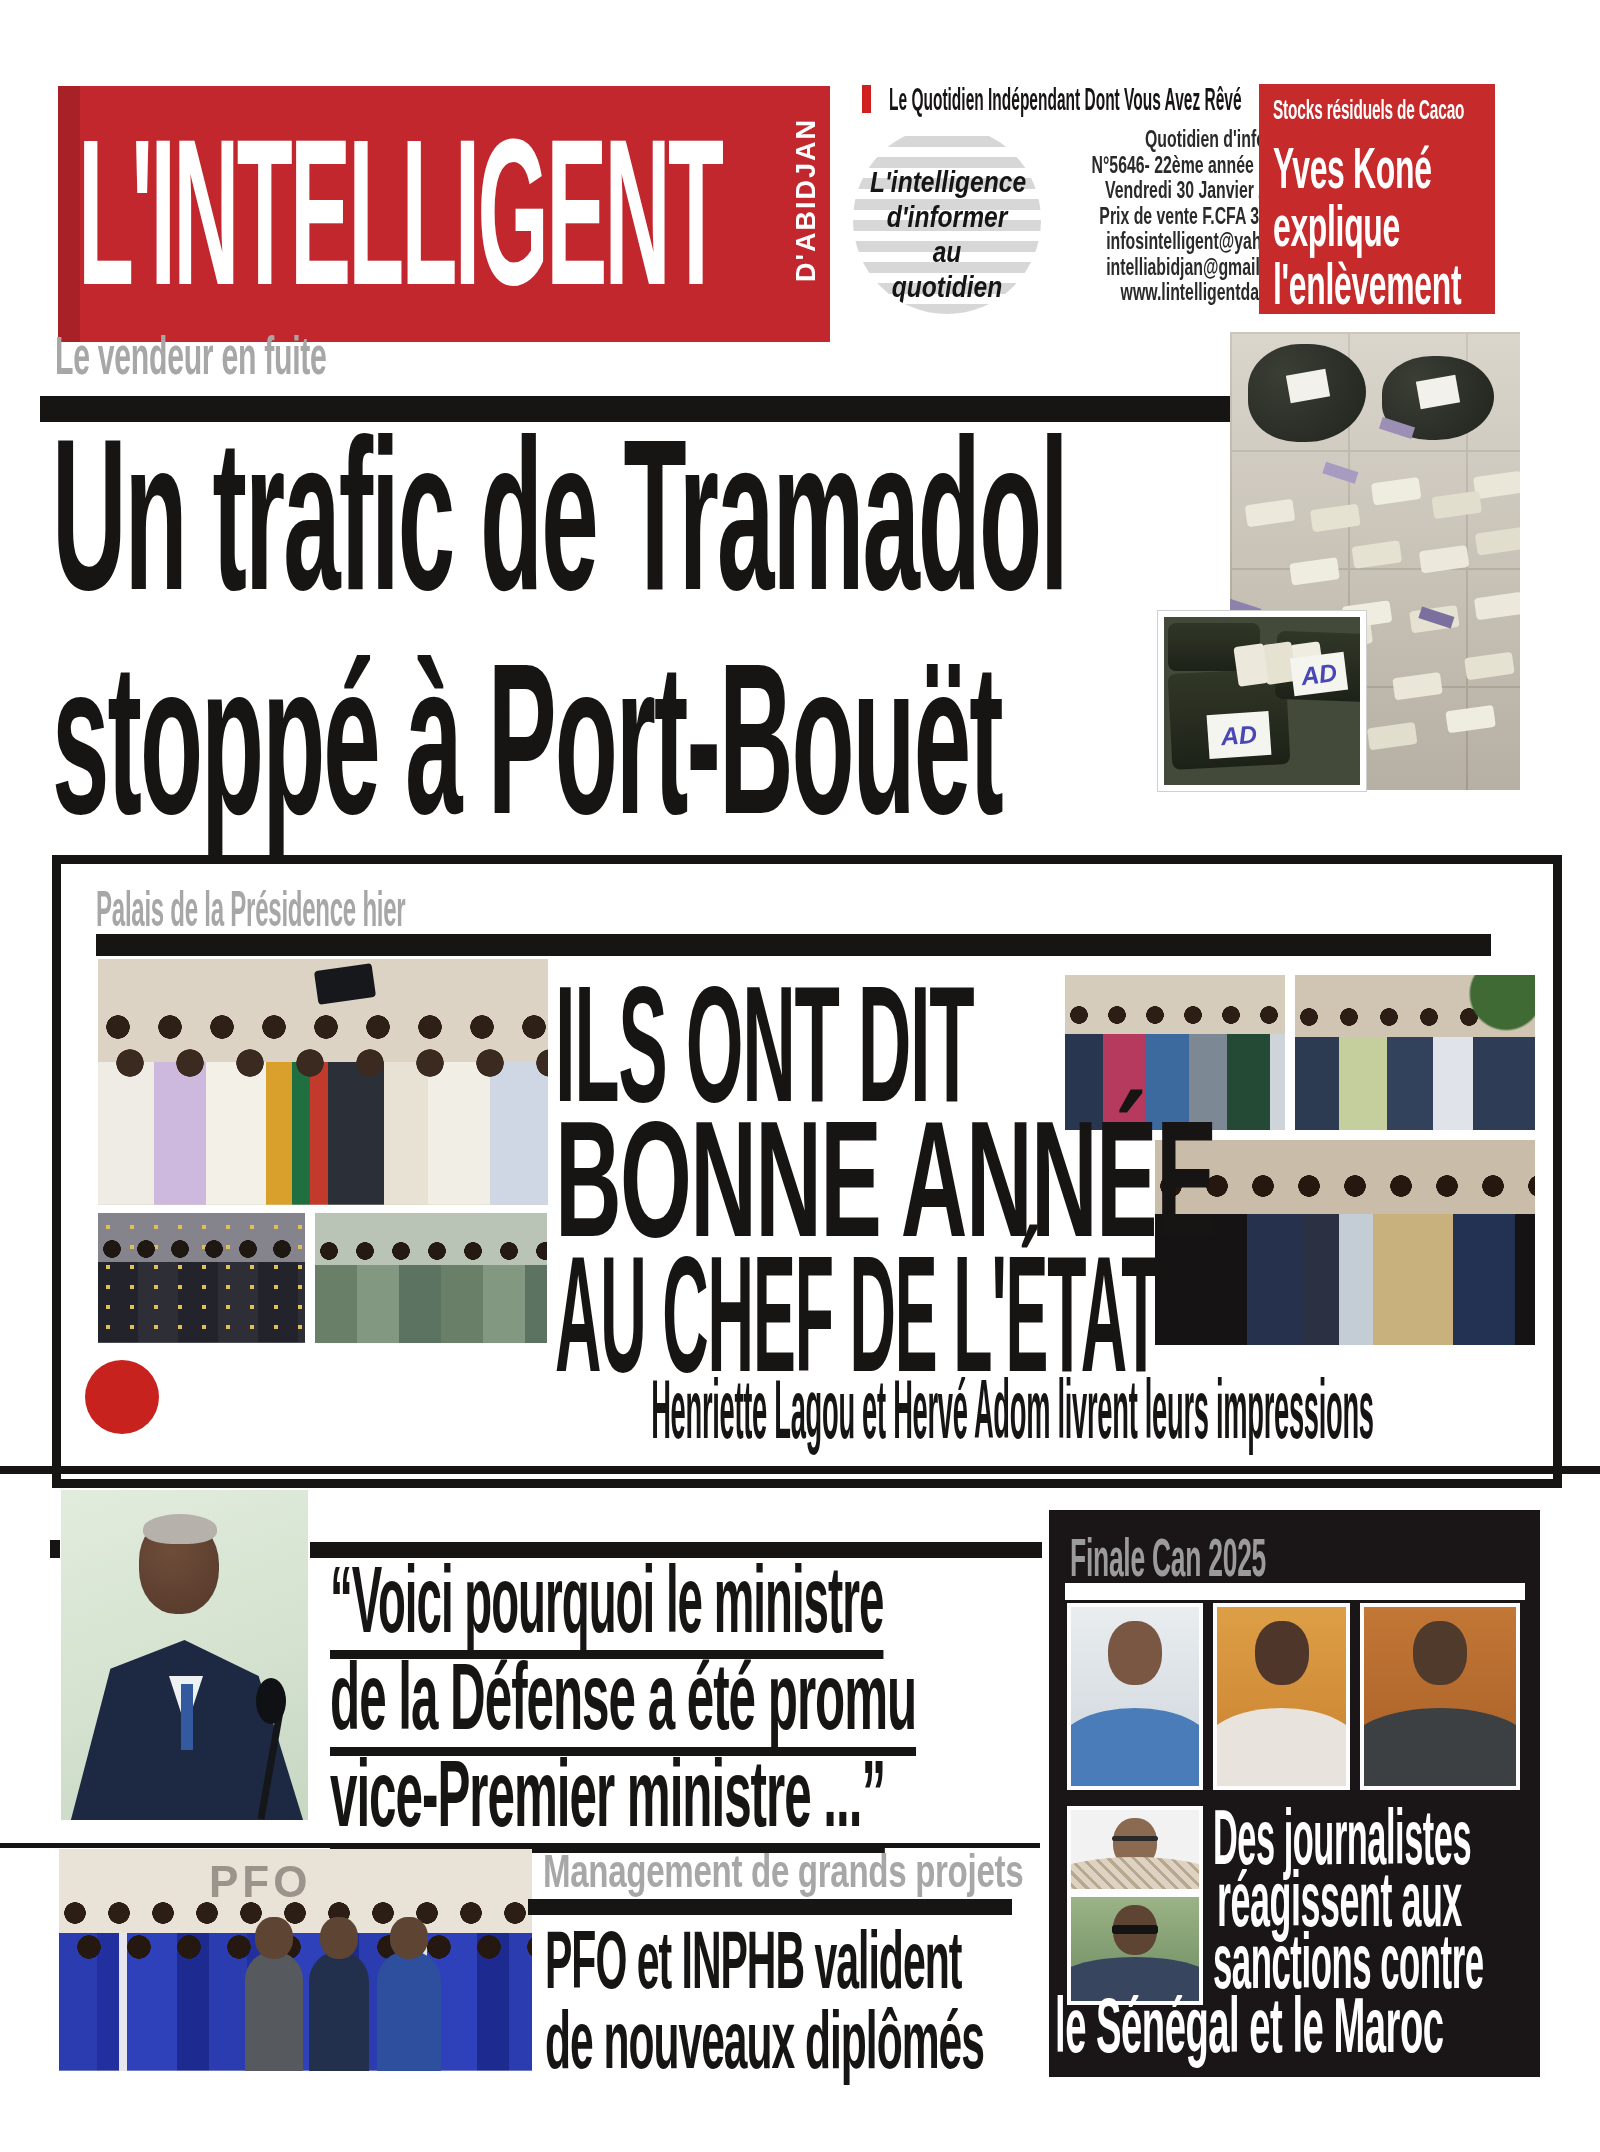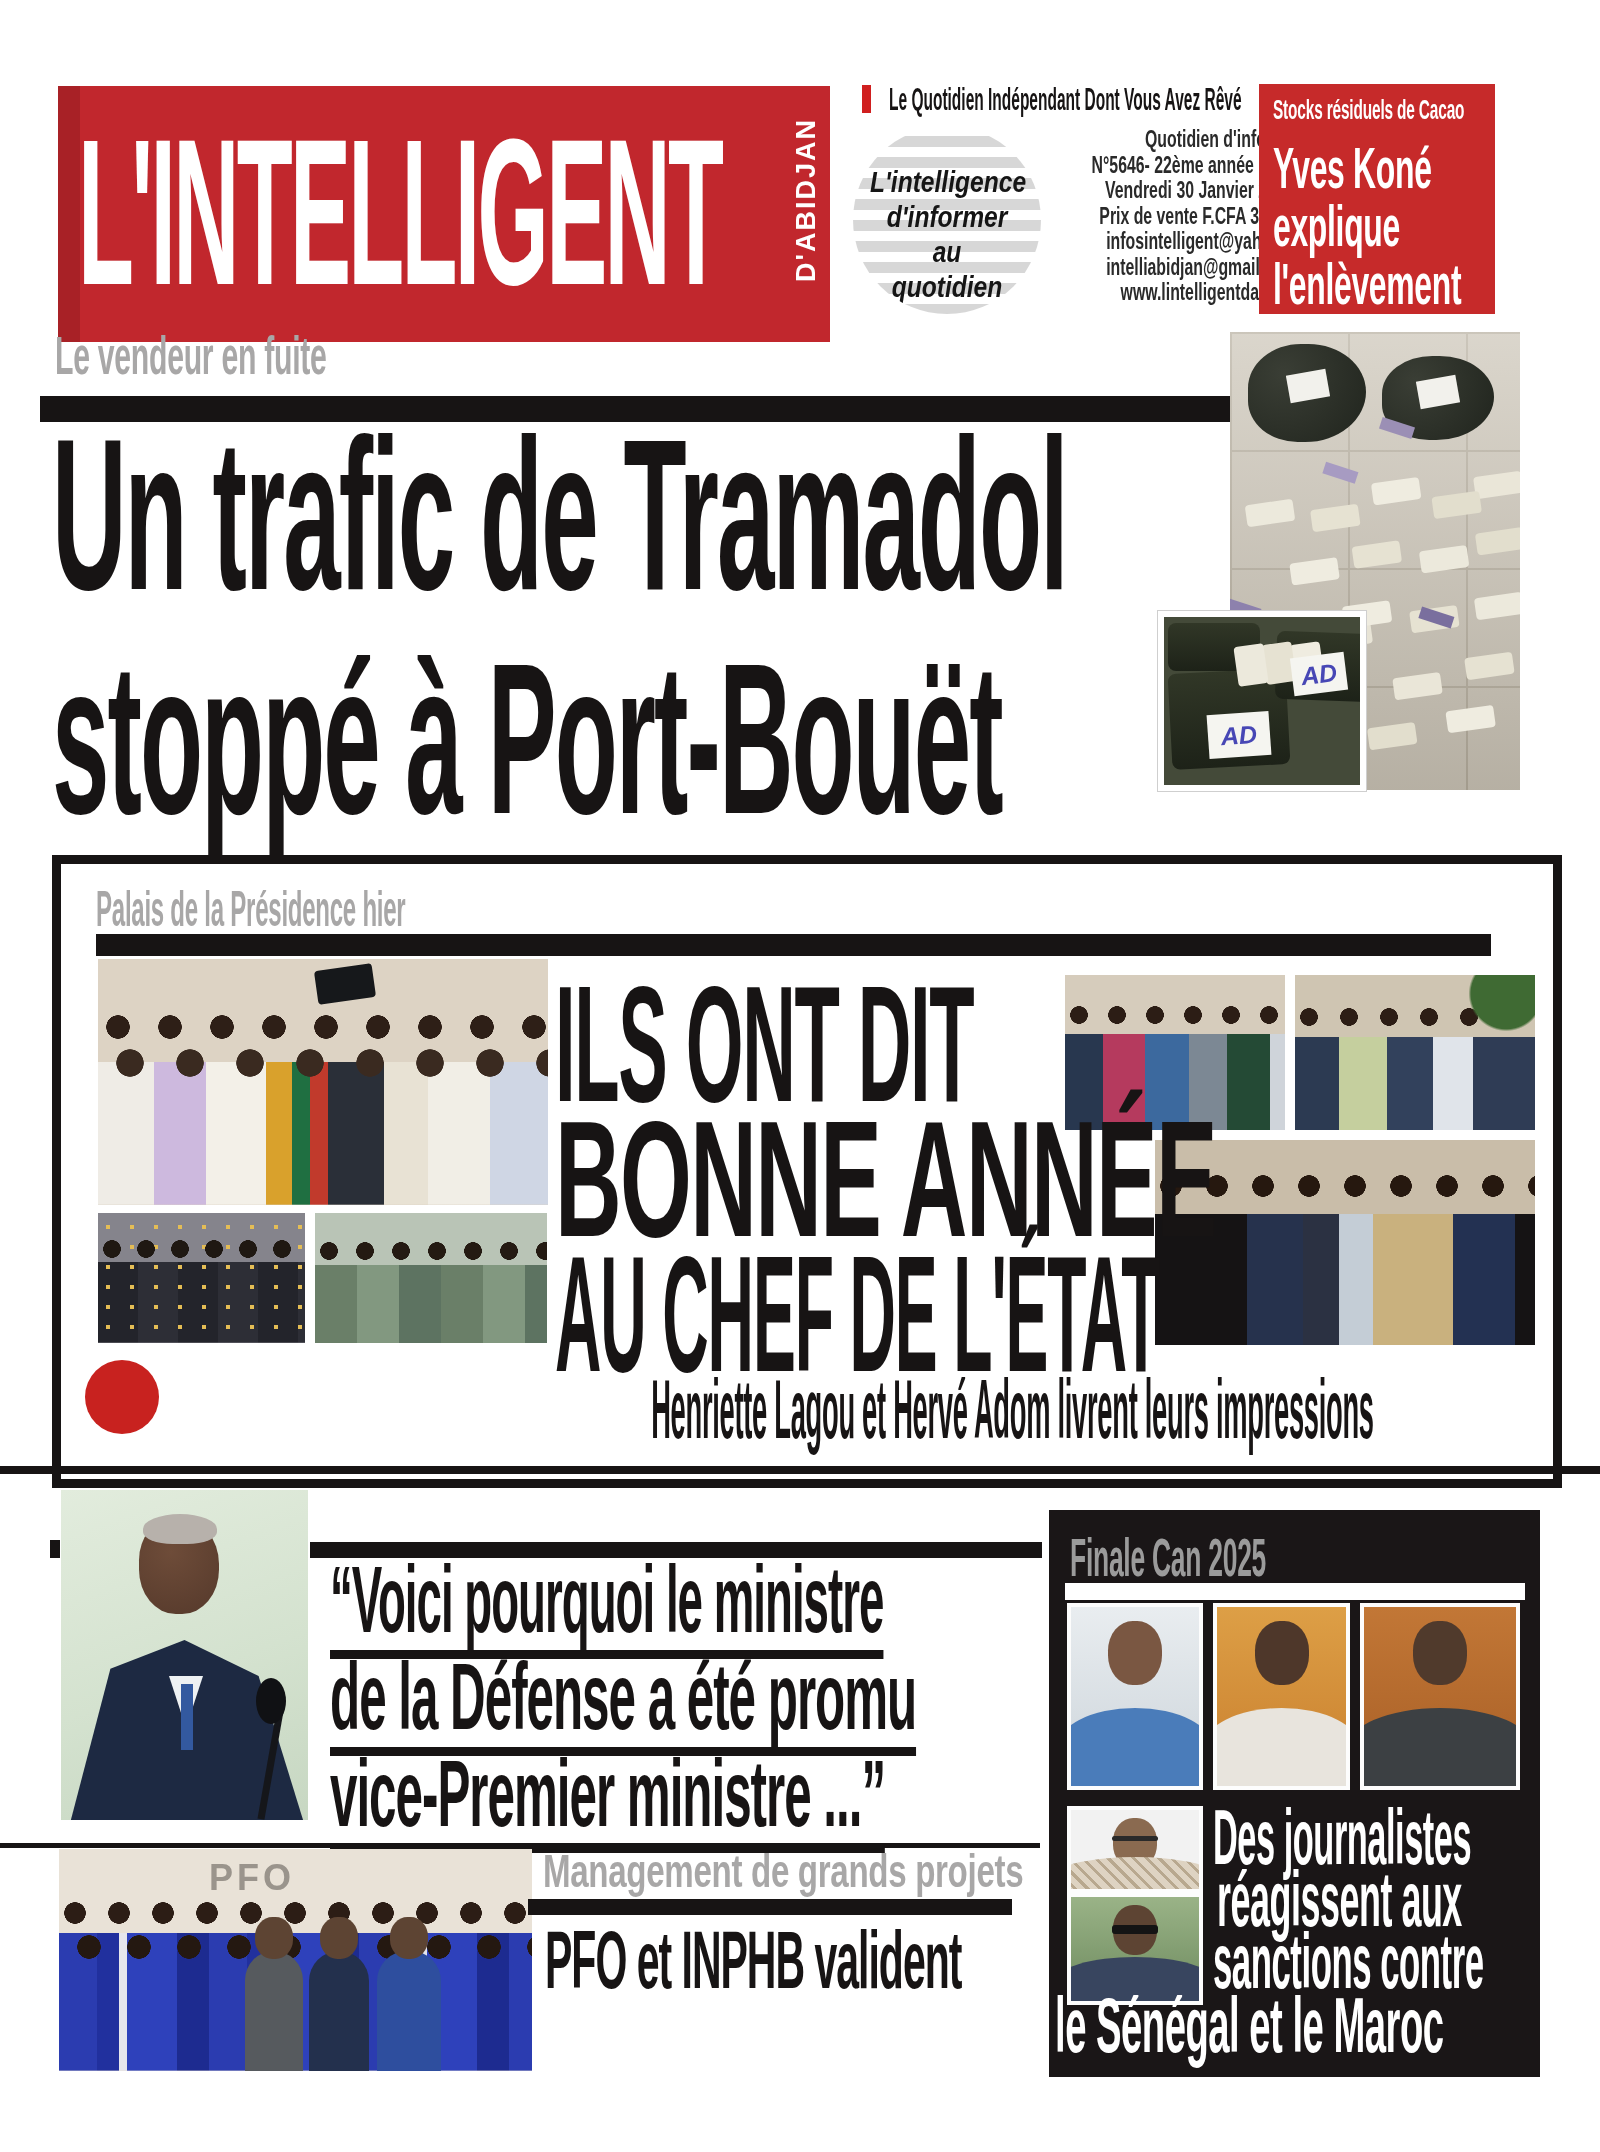--- a/index.html
+++ b/index.html
@@ -186,21 +186,21 @@
   
   .grad-photo{left:59px;top:1849px;width:473px;height:222px;background-color:#e9e2d7;
       background-image:
         radial-gradient(circle 11px at 16px 12px,#2c1d15 96%,transparent),
         radial-gradient(circle 12px at 20px 14px,#241811 96%,transparent),
         repeating-linear-gradient(90deg,#2b3cb0 0 38px,#21309e 38px 60px,#e6e6ec 60px 68px,
           #2e41bb 68px 118px,#1d2b90 118px 150px);
       background-repeat:repeat-x,repeat-x,no-repeat;
       background-position:0 52px,10px 84px,0 100%;
       background-size:44px 38px,50px 42px,100% 62%}
-  .grad-bd{position:absolute;left:150px;top:8px;font-size:36px;font-weight:bold;
+  .grad-bd{position:absolute;left:150px;top:8px;font-size:44px;font-weight:bold;
       color:#9a948c;letter-spacing:4px}
   .fig{position:absolute;bottom:0;width:64px;height:120px;border-radius:30px 30px 0 0}
   .fig::before{content:"";position:absolute;left:50%;top:-34px;width:38px;height:42px;
       margin-left:-19px;background:#5d4433;border-radius:46%}
   .pfo-kicker{left:543px;top:1848px}
   .pfo-bar{left:528px;top:1899px;width:484px;height:16px}
   .pfo-line{font-size:82px;letter-spacing:-2px}
   .pfo-l1{left:545px;top:1919px}
   .pfo-l2{left:545px;top:1999px}
 </style>
@@ -356,14 +356,17 @@
     <div class="fig" style="left:250px;width:60px;background:#23304d"></div>
     <div class="fig" style="left:318px;width:64px;background:#2e4e9e"></div>
   </div>
   <div class="abs pfo-kicker">
     <span class="cnd gray" style="font-size:46px;transform:scaleX(.72)">Management de grands projets</span>
   </div>
   <div class="bar pfo-bar"></div>
   <div class="abs pfo-l1">
     <span class="cnd ink pfo-line" style="transform:scaleX(.50)">PFO et INPHB valident</span>
   </div>
+  <div class="abs pfo-l2">
+    <span class="cnd ink pfo-line" style="transform:scaleX(.52)">de nouveaux diplômés</span>
+  </div>
 
 </div>
 
 </body></html>

